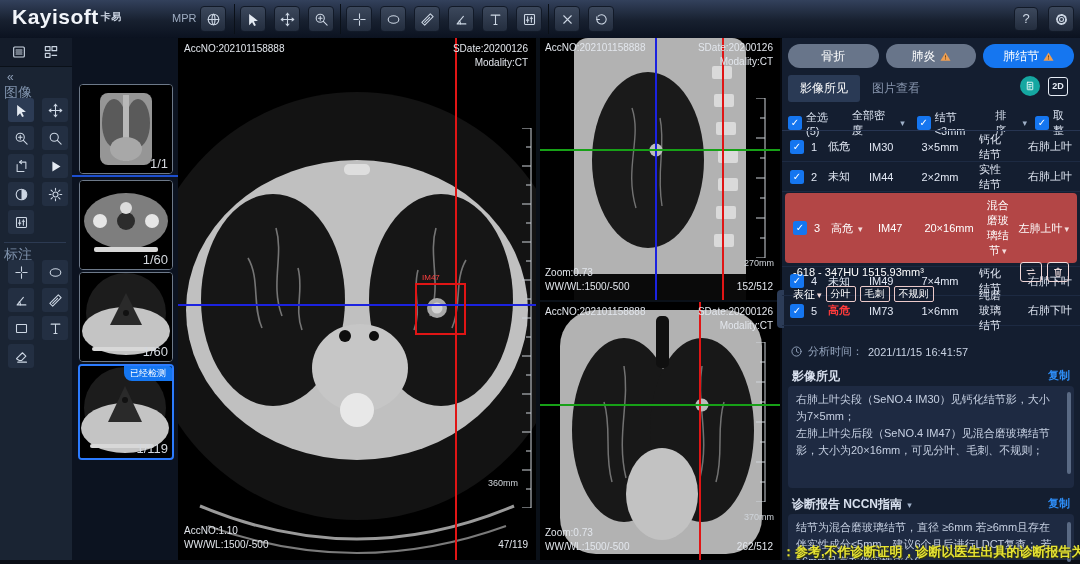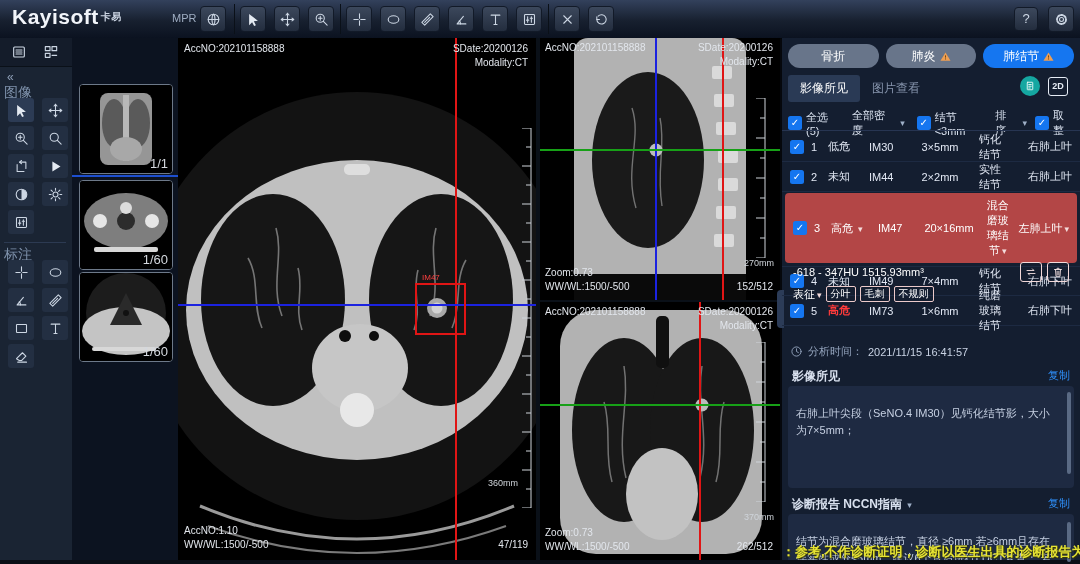--- a/index.html
+++ b/index.html
@@ -76,23 +76,23 @@
         box-sizing:border-box;padding:5px 6px;font-size:11px;color:#fff;z-index:2}
   .r3l1{display:flex;align-items:center;gap:7px;padding:0 2px}
   .r3l2{display:flex;align-items:center;margin-top:4px;padding:0 2px;font-size:11px}
   .r3btn{width:20px;height:18px;border:1px solid #f3d9d9;border-radius:3px;display:flex;align-items:center;justify-content:center;margin-left:5px}
   .r3btn .ic{stroke:#ffecec;width:12px;height:12px}
   .chip{border:1px solid #eccaca;border-radius:2px;font-size:10px;padding:0 4px;margin-left:4px;line-height:14px}
   .atime{position:absolute;left:8px;top:306px;display:flex;align-items:center;gap:5px;font-size:11px;color:#93a3bc}
   .atime b{color:#c9d3e4;font-weight:normal}
   .sec-h{position:absolute;left:0;width:298px;display:flex;justify-content:space-between;
         padding:0 10px;box-sizing:border-box;font-size:12px;color:#d8e0ee;font-weight:bold}
-  .copy{color:#2e8ef7;font-weight:normal;font-size:11px}
+  .copy{color:#2e8ef7;font-weight:bold;font-size:11px}
   .sec-body{position:absolute;left:6px;width:286px;background:#1e2a42;border-radius:4px;box-sizing:border-box;
-        padding:19px 14px 5px 8px;font-size:11px;line-height:17px;color:#c6d0e2;overflow:hidden}
+        padding:5px 14px 5px 8px;font-size:11px;line-height:17px;color:#c6d0e2;overflow:hidden}
   .sbar{position:absolute;right:3px;width:4px;border-radius:2px;background:#5a6a84;z-index:3}
   .marquee{position:absolute;left:0px;top:505px;width:298px;font-size:13px;font-weight:bold;color:#e6e332;
         white-space:nowrap;overflow:hidden;z-index:9;text-shadow:1px 1px 1px #3a3a00}
   .handle{position:absolute;left:-5px;top:252px;width:7px;height:38px;background:#2c3c58;border-radius:4px 0 0 4px}
 </style>
 </head>
 <body>
 
 <svg width="0" height="0" style="position:absolute">
   <defs>
@@ -405,20 +405,32 @@
     <div class="thumb" style="top:234px;height:88px">
       <svg width="92" height="88" viewBox="0 0 92 88">
           <rect width="92" height="88" fill="#000"></rect>
           <circle cx="46" cy="40" r="40" fill="#1c1c1c"></circle>
           <ellipse cx="46" cy="58" rx="44" ry="24" fill="#c4c4c4"></ellipse>
           <path d="M46 20L30 52h32z" fill="#2a2a2a"></path>
           <circle cx="46" cy="40" r="3" fill="#111"></circle>
           <rect x="12" y="74" width="64" height="4" rx="2" fill="#d8d8d8"></rect>
         </svg>
       <span class="th-label">1/60</span>
+    </div>
+    <div class="thumb sel" style="top:326px;height:92px">
+      <svg width="90" height="92" viewBox="0 0 90 92">
+          <rect width="90" height="92" fill="#000"></rect>
+          <circle cx="45" cy="42" r="41" fill="#1c1c1c"></circle>
+          <ellipse cx="45" cy="62" rx="44" ry="25" fill="#c4c4c4"></ellipse>
+          <path d="M45 20L28 56h34z" fill="#2a2a2a"></path>
+          <circle cx="45" cy="34" r="3" fill="#111"></circle>
+          <rect x="10" y="78" width="64" height="4" rx="2" fill="#d8d8d8"></rect>
+        </svg>
+      <span class="th-badge">已经检测</span>
+      <span class="th-label">1/119</span>
     </div>
   </div>
 
   <div class="vp" style="left:178px;top:38px;width:358px;height:522px">
     <svg class="ct" width="358" height="522" viewBox="0 0 358 522">
       <rect width="358" height="522" fill="#000"></rect>
       <circle cx="179" cy="268" r="214" fill="#131313"></circle>
       <ellipse cx="179" cy="272" rx="171" ry="150" fill="#c0c0c0"></ellipse>
       <ellipse cx="95" cy="262" rx="72" ry="106" fill="#161616"></ellipse>
       <ellipse cx="263" cy="262" rx="72" ry="106" fill="#161616"></ellipse>
@@ -700,20 +712,21 @@
       <span>分析时间：</span>
         <b>2021/11/15 16:41:57</b>
     </div>
 
     <div class="sec-h" style="top:330px">
       <span>影像所见</span>
       <span class="copy">复制</span>
     </div>
     <div class="sec-body" style="top:348px;height:102px">
       <div>右肺上叶尖段（SeNO.4 IM30）见钙化结节影，大小为7×5mm；</div>
+      <div>左肺上叶尖后段（SeNO.4 IM47）见混合磨玻璃结节影，大小为20×16mm，可见分叶、毛刺、不规则；</div>
 
       <div class="sbar" style="top:6px;height:82px"></div>
     </div>
 
     <div class="sec-h" style="top:458px">
       <span><span>诊断报告</span> <span>NCCN指南</span> <span class="caret">▾</span></span>
       <span class="copy">复制</span>
     </div>
     <div class="sec-body" style="top:476px;height:70px">
       <div>结节为混合磨玻璃结节，直径 ≥6mm 若≥6mm且存在伴实性成分≤5mm，建议6个月后进行LDCT复查； 若≥6mm且存在伴实性成分6～</div>

